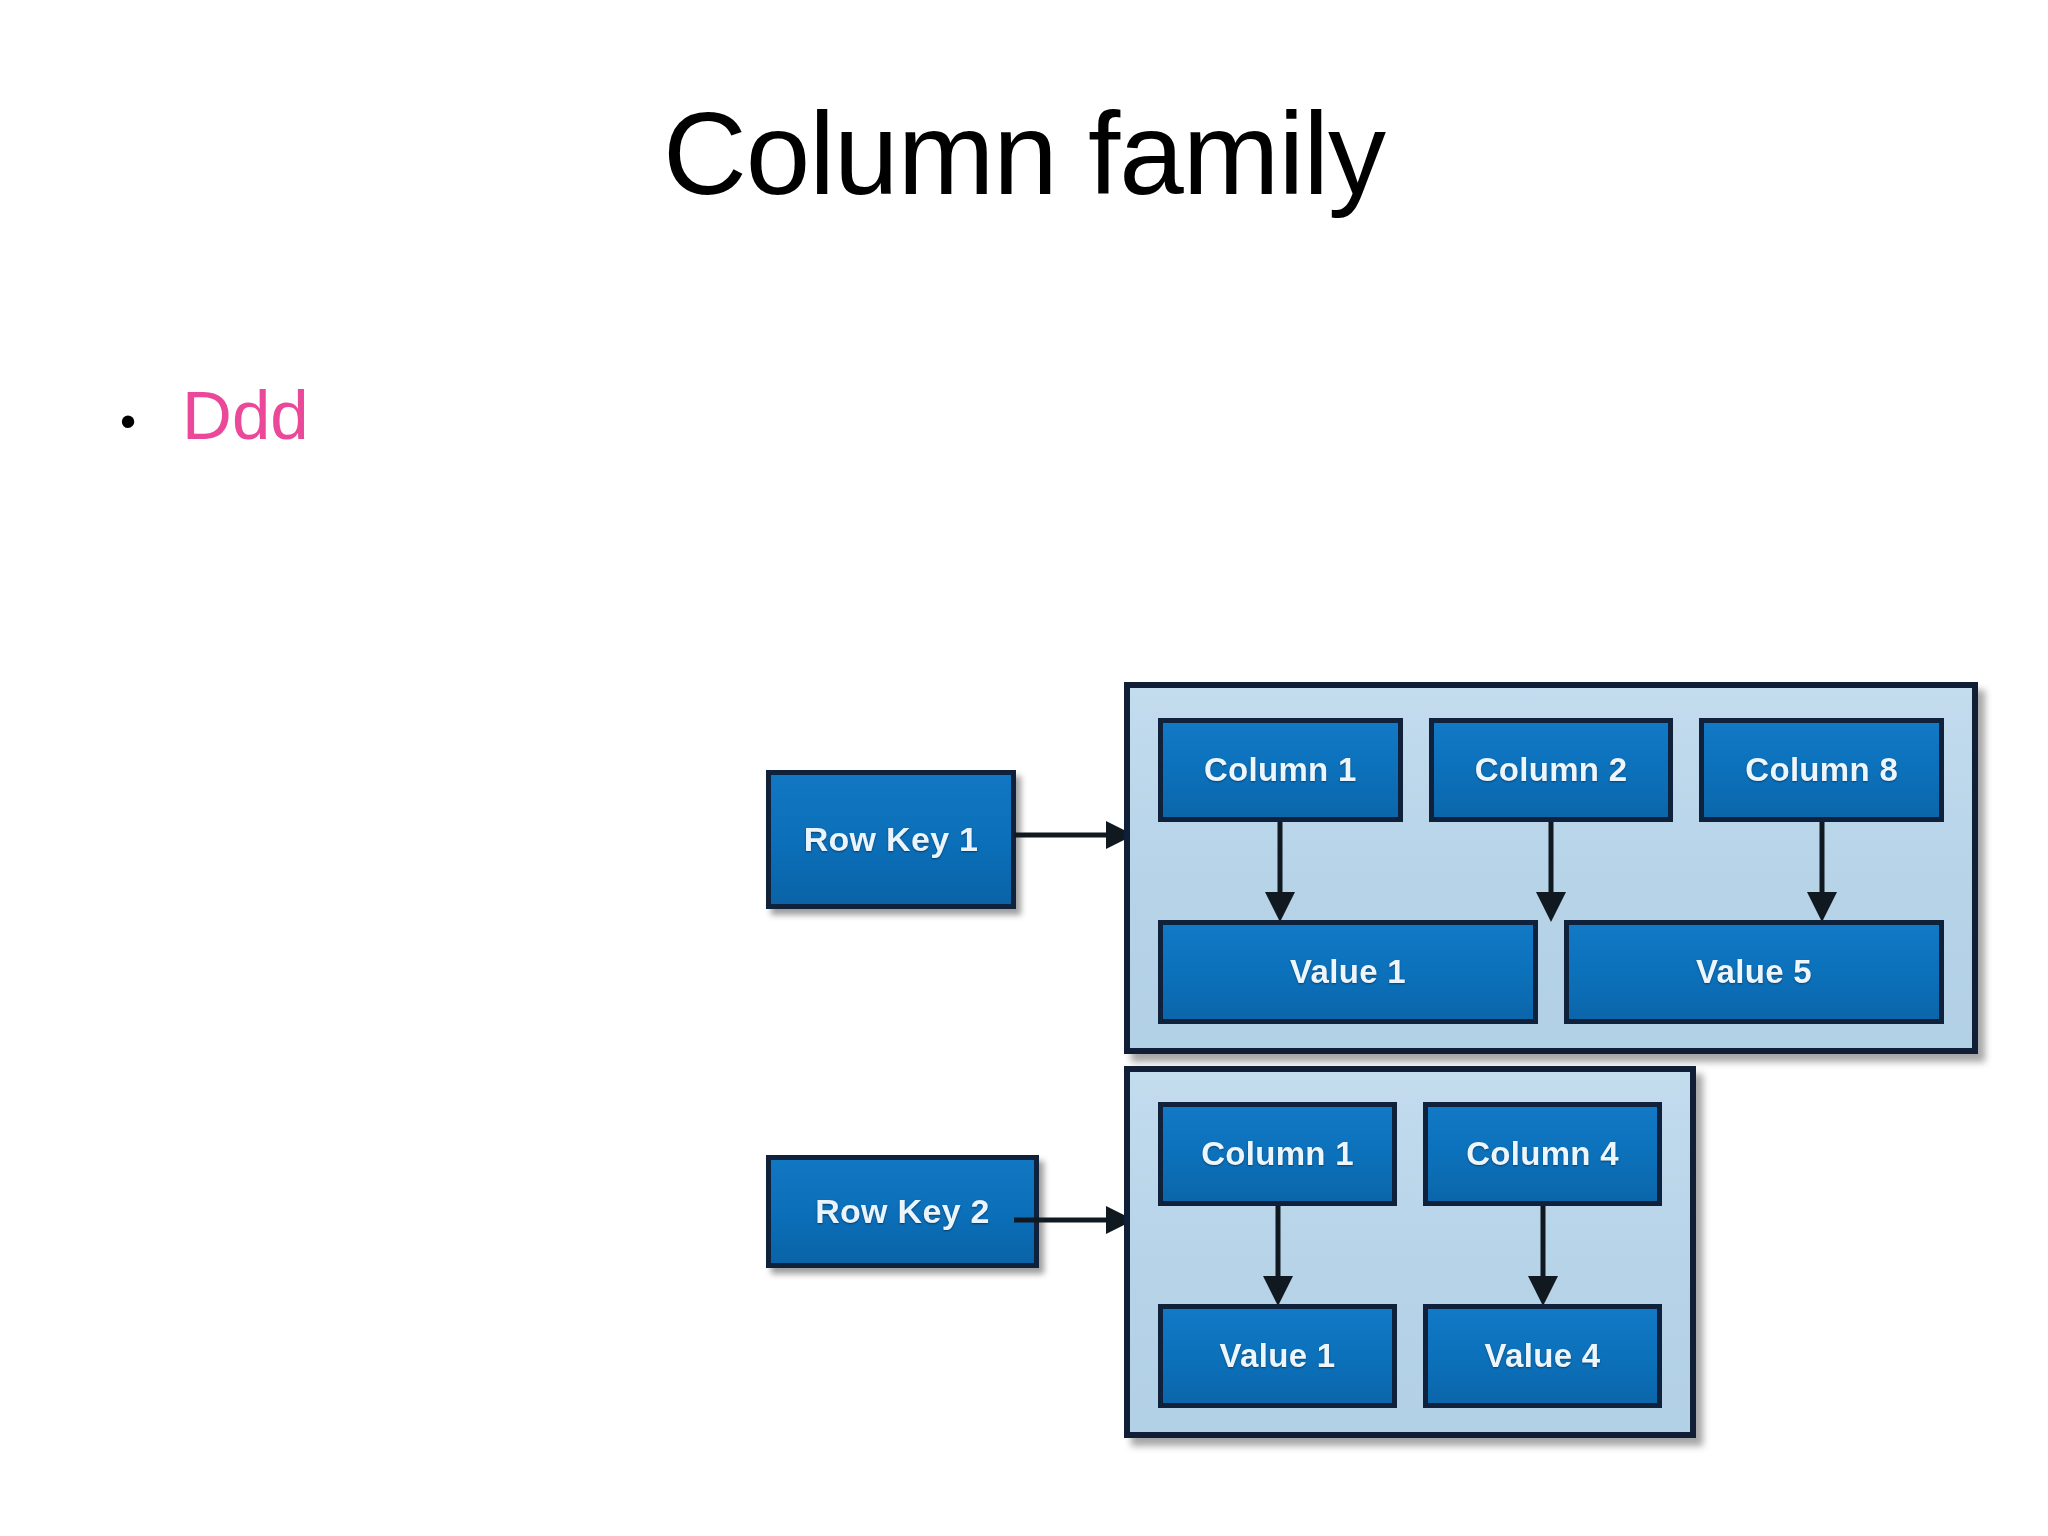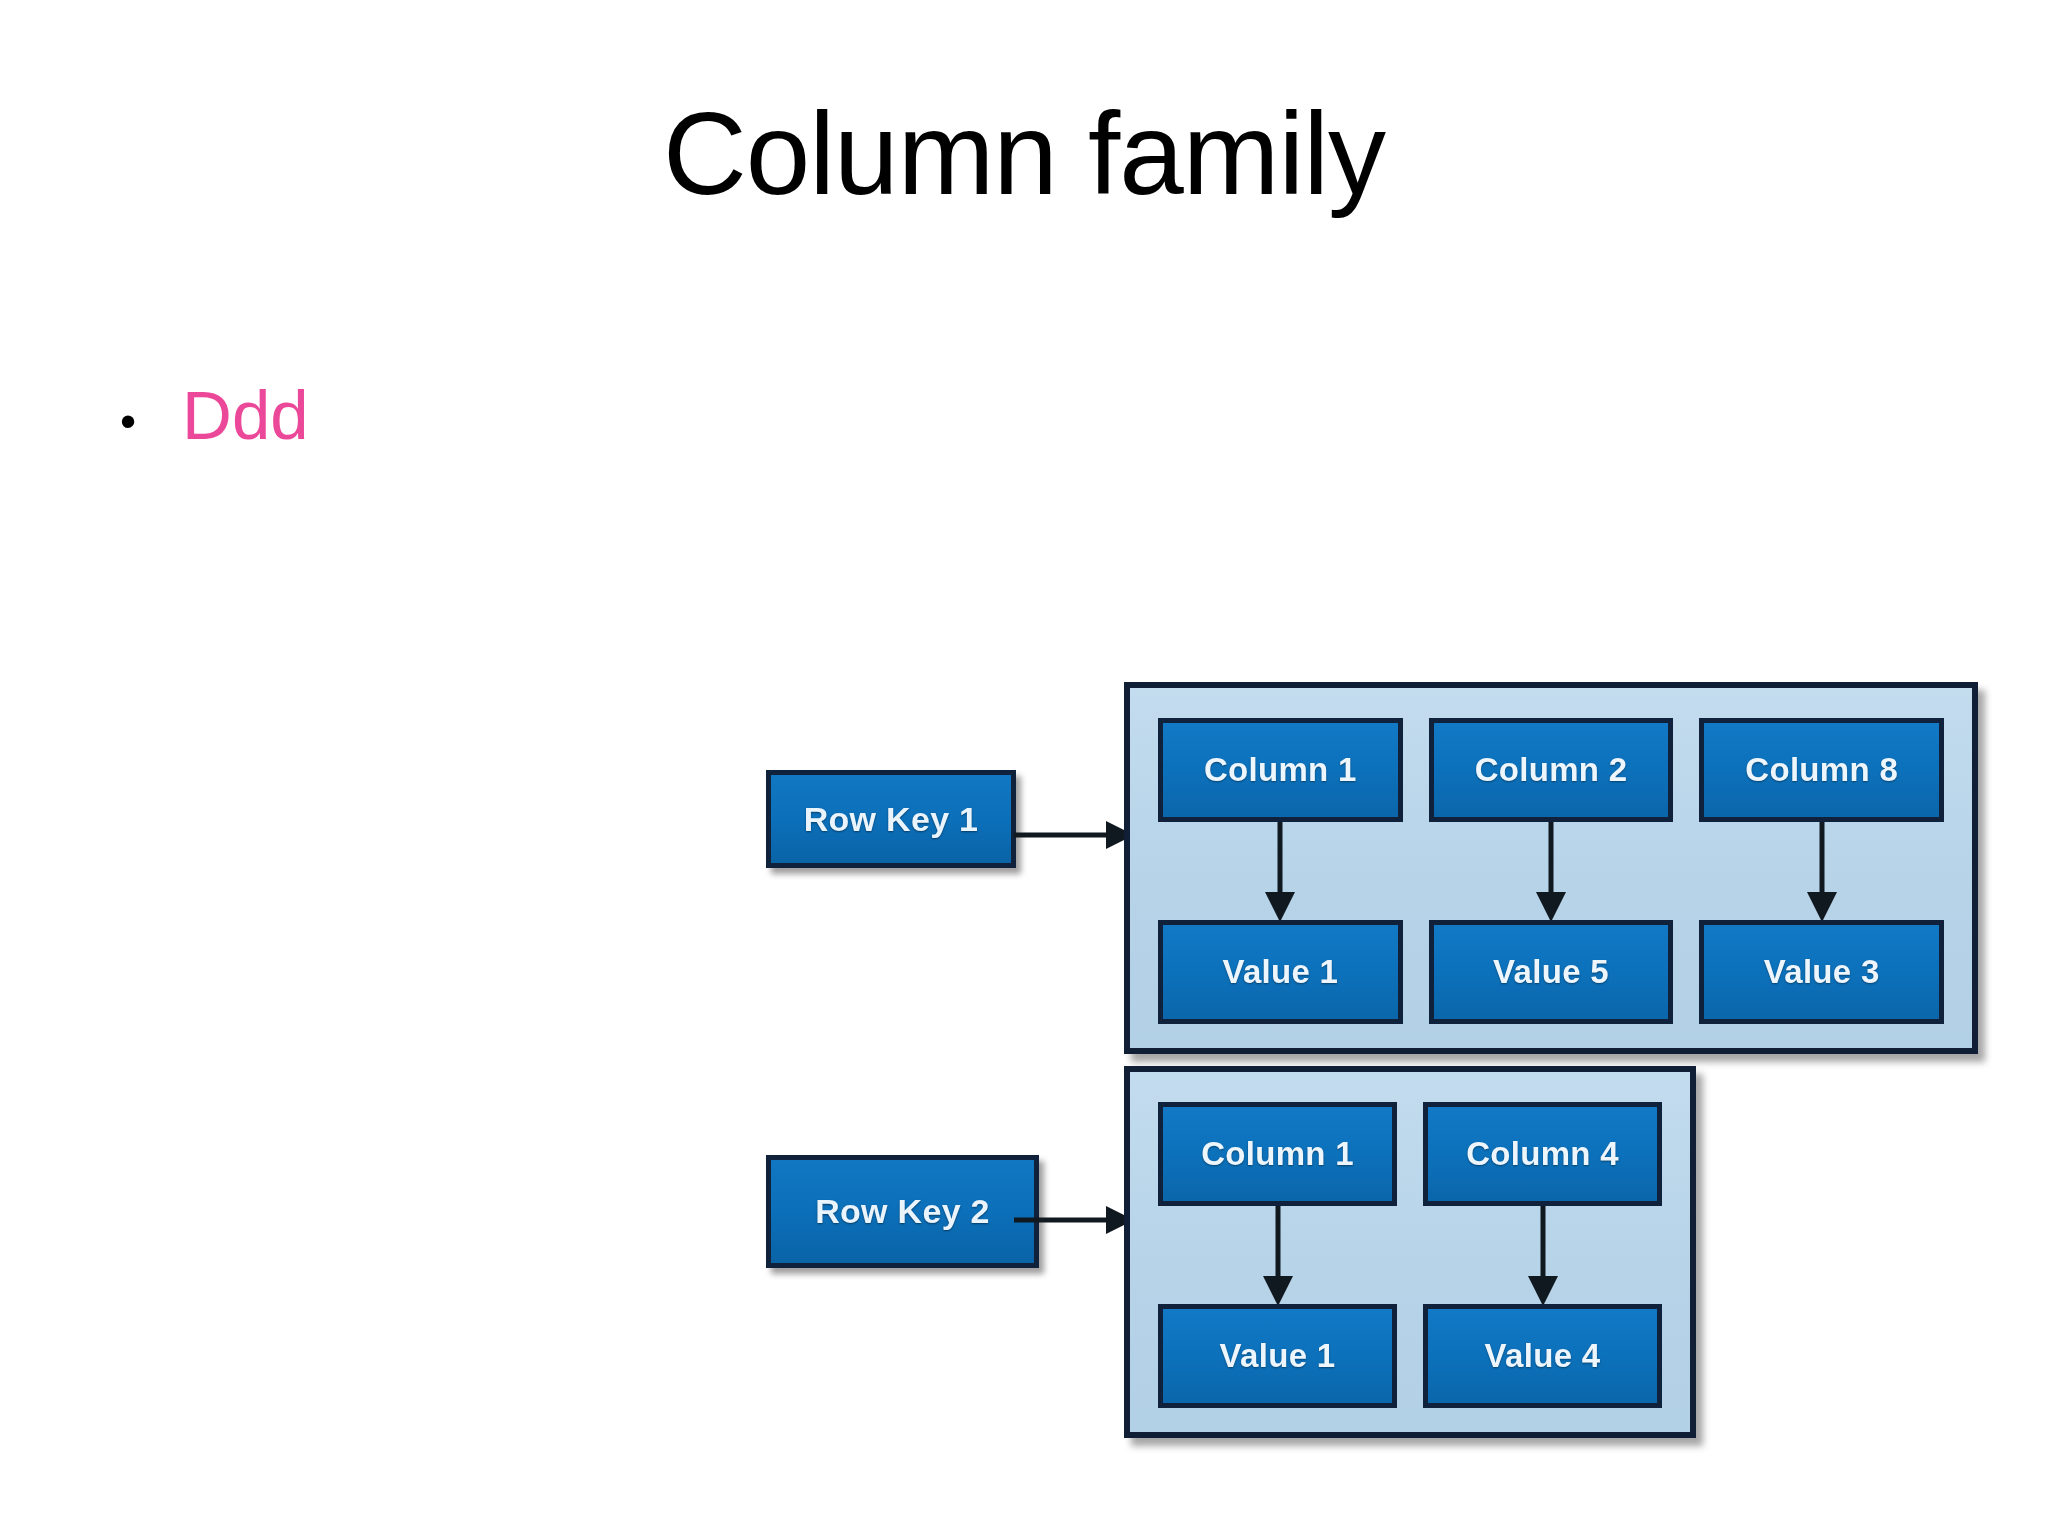--- a/index.html
+++ b/index.html
@@ -80,21 +80,21 @@
     box-shadow: 5px 6px 6px rgba(0,0,0,0.38);
     display: flex;
     align-items: center;
     justify-content: center;
     color: #eaf4fd;
     font-size: 34px;
     font-weight: 700;
     letter-spacing: 0.3px;
     text-shadow: 0 1px 2px rgba(0,0,0,0.45);
   }
-  #rowkey-1 { left: 766px; top: 770px; width: 250px; height: 98px; }
+  #rowkey-1 { left: 766px; top: 770px; width: 250px; height: 139px; }
   #rowkey-2 { left: 766px; top: 1155px; width: 273px; height: 113px; }
 
   
   .connector {
     position: absolute;
     height: 34px;
   }
   #connector-1 { left: 1014px; top: 818px; width: 120px; }
   #connector-2 { left: 1014px; top: 1203px; width: 120px; }
 
@@ -212,21 +212,20 @@
               <line x1="20" y1="0" x2="20" y2="82" stroke="#101820" stroke-width="5"></line>
               <polygon points="5,78 35,78 20,108" fill="#101820"></polygon>
             </svg>
           </div>
         </div>
       </div>
 
       <div class="cell-row">
         <div class="cell">Value 1</div>
         <div class="cell">Value 5</div>
-        <div class="cell">Value 3</div>
       </div>
     </div>
 
     <div class="family-box" id="family-2">
 
       <div class="cell-row">
         <div class="cell">Column 1</div>
         <div class="cell">Column 4</div>
       </div>
 

